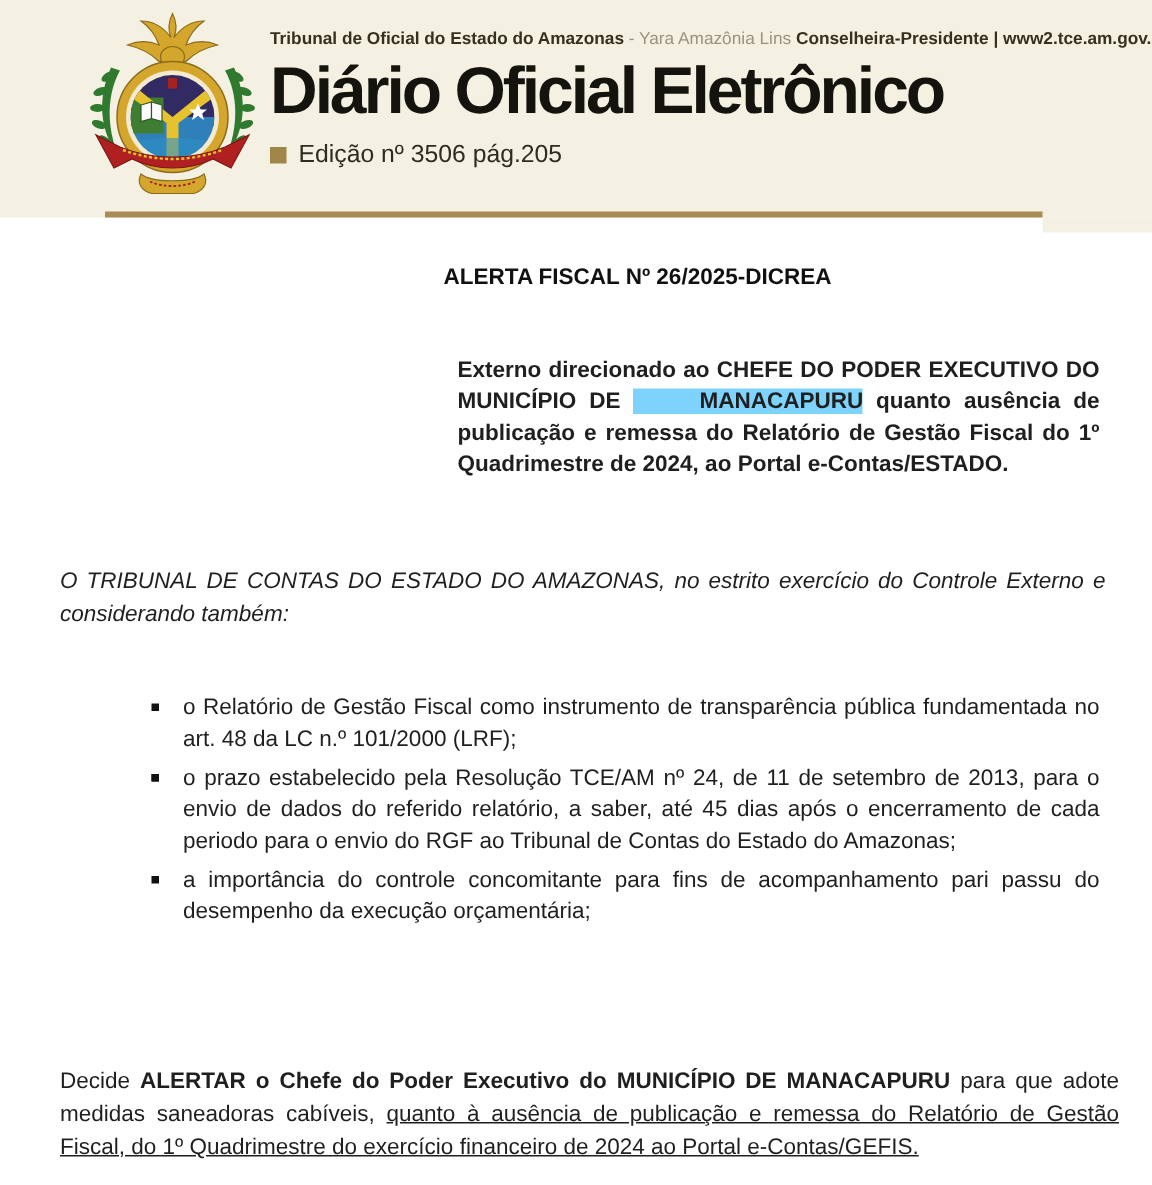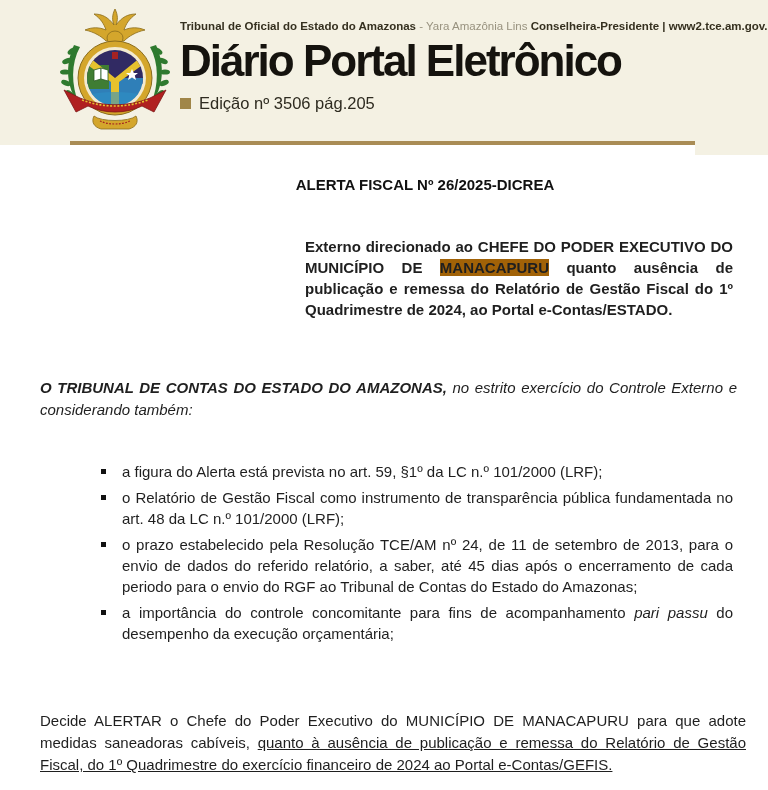--- a/index.html
+++ b/index.html
@@ -29,36 +29,36 @@
           margin-top:9px; width:520px; font-size:16.5px; color:#2e2b20; }
   .meta-left { display:flex; align-items:center; gap:8px; }
   .sq { width:11px; height:11px; background:#a08648; display:inline-block; }
 
   
   .heading { position:absolute; top:176px; left:0; width:768px;
              text-align:center; font-weight:bold; font-size:15px; color:#111;margin-left:41px; }
 
   .quote { position:absolute; top:236px; left:305px; width:428px;
            font-weight:bold; font-size:15px; line-height:21px; text-align:justify; }
-  .hl { background:#a16207; }
+  .hl { background:#7dd3fc;padding-left:44px; }
 
   .intro { position:absolute; top:377px; left:40px; width:697px;
            font-style:italic; font-size:15px; line-height:22px; text-align:justify; }
-  .intro .bi { font-weight:bold; }
+  .intro .bi { font-weight:normal; }
 
   .blist { position:absolute; top:461px; left:100px; width:633px;
            margin:0; padding:0; list-style:none; }
   .blist li { position:relative; padding-left:22px; margin-bottom:5px;
               font-size:15px; line-height:21px; text-align:justify; }
   .bullet-sq { position:absolute; left:1px; top:8px; width:5px; height:5px; background:#111; }
-  .it { font-style:italic; }
+  .it { }
 
   .decision { position:absolute; top:710px; left:40px; width:706px;
               font-size:15px; line-height:22px; text-align:justify; }
-  .decision .b { font-weight:normal; }
+  .decision .b { font-weight:bold; }
   .u { text-decoration:underline; }
 </style>
 </head>
 <body>
 
 <div class="band"></div>
 <div class="band-notch"></div>
 <div class="divider"></div>
 
 <svg class="logo" width="118" height="128" viewBox="0 0 118 128">
@@ -104,36 +104,35 @@
 
   <path d="M8 83 L20 105 L32 99 C48 107 70 107 86 99 L98 105 L110 83 L94 91 C72 100 46 100 24 91 Z" fill="#b02020" stroke="#7e1616" stroke-width="0.8"></path>
   <path d="M26 93 C48 101 70 101 92 93" stroke="#e6c22e" stroke-width="1.6" fill="none" stroke-dasharray="2 1.6"></path>
 
   <path d="M38 109 C45 115 73 115 80 109 C83 115 80 120 73 122 L45 122 C38 120 35 115 38 109 Z" fill="#d4a62c" stroke="#8a6c1c" stroke-width="0.8"></path>
   <path d="M44 114 C52 118 66 118 74 114" stroke="#a52222" stroke-width="1.2" fill="none" stroke-dasharray="1.8 1.4"></path>
 </svg>
 
 <div class="hdr">
   <div class="hdr-line1"><span class="b">Tribunal de Oficial do Estado do Amazonas</span><span> - </span><span>Yara Amazônia Lins </span><span class="b">Conselheira-Presidente | www2.tce.am.gov.br</span></div>
-  <div class="masthead">Diário Portal Eletrônico</div>
+  <div class="masthead">Diário Oficial Eletrônico</div>
   <div class="meta">
     <span class="meta-left">
         <span class="sq"></span>
         <span>Edição nº 3506 pág.205</span>
       </span>
   </div>
 </div>
 
 <div class="heading">ALERTA FISCAL Nº 26/2025-DICREA</div>
 
 <div class="quote"><span>Externo direcionado ao CHEFE DO PODER EXECUTIVO DO MUNICÍPIO DE </span><span class="hl">MANACAPURU</span><span> quanto ausência de publicação e remessa do Relatório de Gestão Fiscal do 1º Quadrimestre de 2024, ao Portal e-Contas/ESTADO.</span></div>
 
 <div class="intro"><span class="bi">O TRIBUNAL DE CONTAS DO ESTADO DO AMAZONAS,</span><span> no estrito exercício do Controle Externo e considerando também:</span></div>
 
 <ul class="blist">
-  <li><span class="bullet-sq"></span><span>a figura do Alerta está prevista no art. 59, §1º da LC n.º 101/2000 (LRF);</span></li>
   <li><span class="bullet-sq"></span><span>o Relatório de Gestão Fiscal como instrumento de transparência pública fundamentada no art. 48 da LC n.º 101/2000 (LRF);</span></li>
   <li><span class="bullet-sq"></span></li>
   <li><span class="bullet-sq"></span><span>o prazo estabelecido pela Resolução TCE/AM nº 24, de 11 de setembro de 2013, para o envio de dados do referido relatório, a saber, até 45 dias após o encerramento de cada periodo para o envio do RGF ao Tribunal de Contas do Estado do Amazonas;</span></li>
   <li><span class="bullet-sq"></span><span>a importância do controle concomitante para fins de acompanhamento </span><span class="it">pari passu</span><span> do desempenho da execução orçamentária;</span></li>
 </ul>
 
 <div class="decision"><span>Decide </span><span class="b">ALERTAR o Chefe do Poder Executivo do MUNICÍPIO DE MANACAPURU</span><span> para que adote medidas saneadoras cabíveis, </span><span class="u">quanto à ausência de publicação e remessa do Relatório de Gestão Fiscal, do 1º Quadrimestre do exercício financeiro de 2024 ao Portal e-Contas/GEFIS.</span></div>
 
 </body></html>

